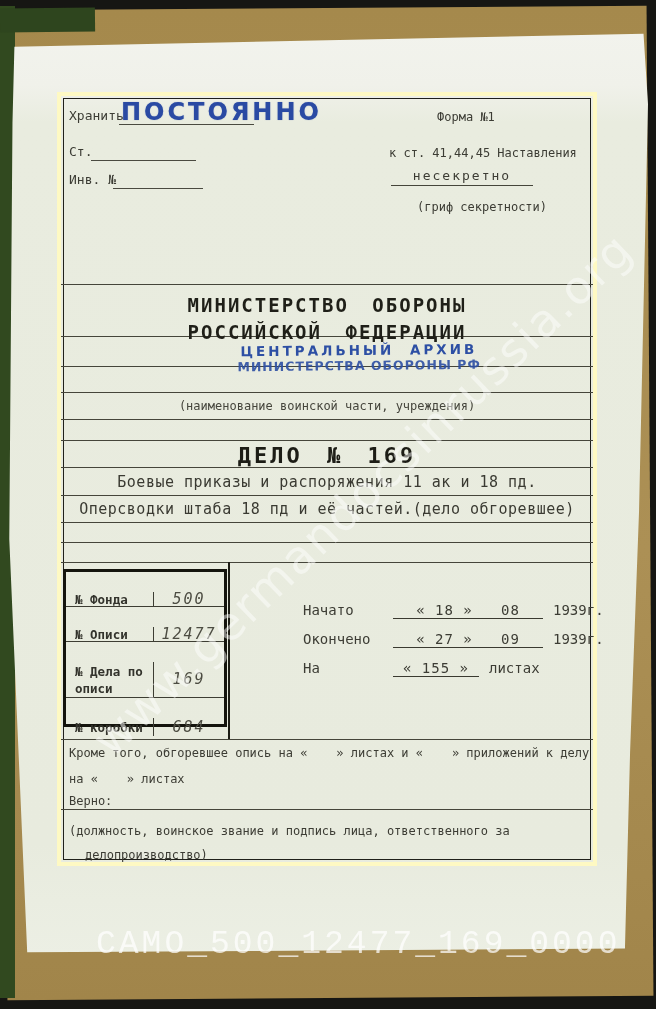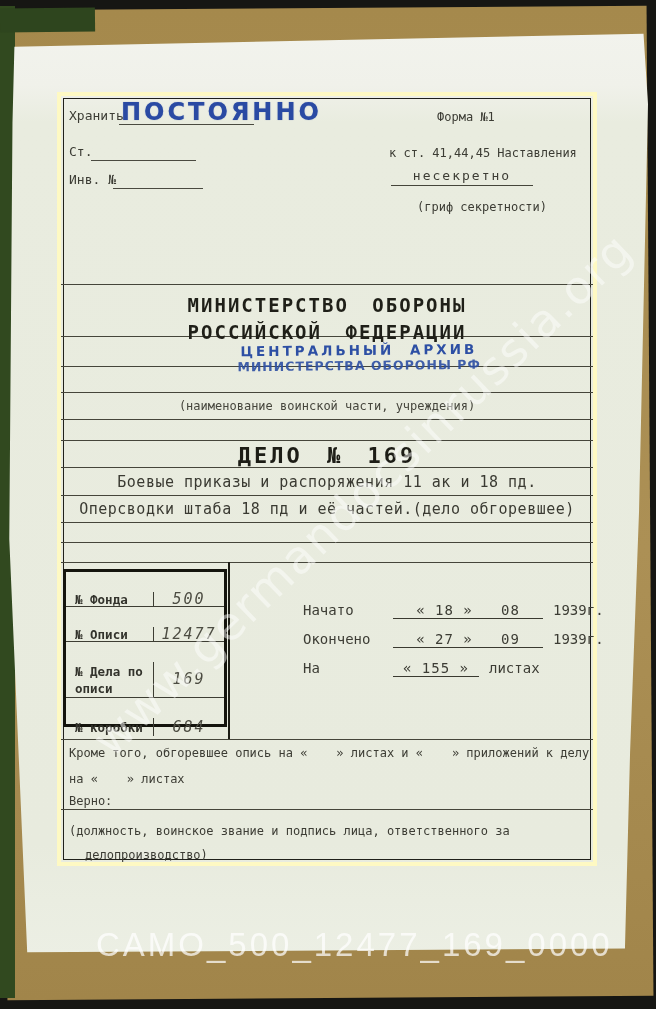--- a/index.html
+++ b/index.html
@@ -15,21 +15,21 @@
          background:linear-gradient(180deg,#f2f3ed 0%,#f0f1ea 6%,#e9ecdf 10%,#e8ebde 88%,#ecefe4 100%);
          clip-path:polygon(1% 1.8%,99.3% 0.4%,100% 8%,98.6% 52%,97.2% 78%,96.4% 99.2%,3% 99.6%,0.2% 55%,0.7% 10%);
          box-shadow:0 2px 8px rgba(0,0,0,0.45);}
   
   .watermark{position:absolute;left:82px;top:728px;width:680px;
              transform:rotate(-44deg);transform-origin:0 0;
              font-family:"DejaVu Sans",sans-serif;font-size:46px;letter-spacing:2px;
              color:rgba(255,255,255,0.48);pointer-events:none;z-index:30;}
   
   .bottom-label{position:absolute;left:96px;top:926px;width:480px;text-align:right;
-                font-family:Liberation Sans, sans-serif;font-weight:300;font-size:33px;
+                font-family:Liberation Mono, monospace;font-weight:300;font-size:33px;
                 letter-spacing:3px;color:rgba(255,255,255,0.72);z-index:31;}
   
   .frame{position:absolute;left:57px;top:92px;width:540px;height:774px;
          border:4px solid #fef9c3;box-sizing:border-box;z-index:10;}
   .frame-inner{position:absolute;inset:2px;border:1px solid #20201a;}
   .content{position:absolute;inset:0;}
   .hrule{position:absolute;left:0;right:0;height:0;border-top:1px solid #45453a;}
   .vrule{position:absolute;width:0;border-left:2px solid #1c1c14;}
   .t{position:absolute;white-space:pre;font-size:13px;color:#3c3c34;}
   .small{font-size:12px;}

